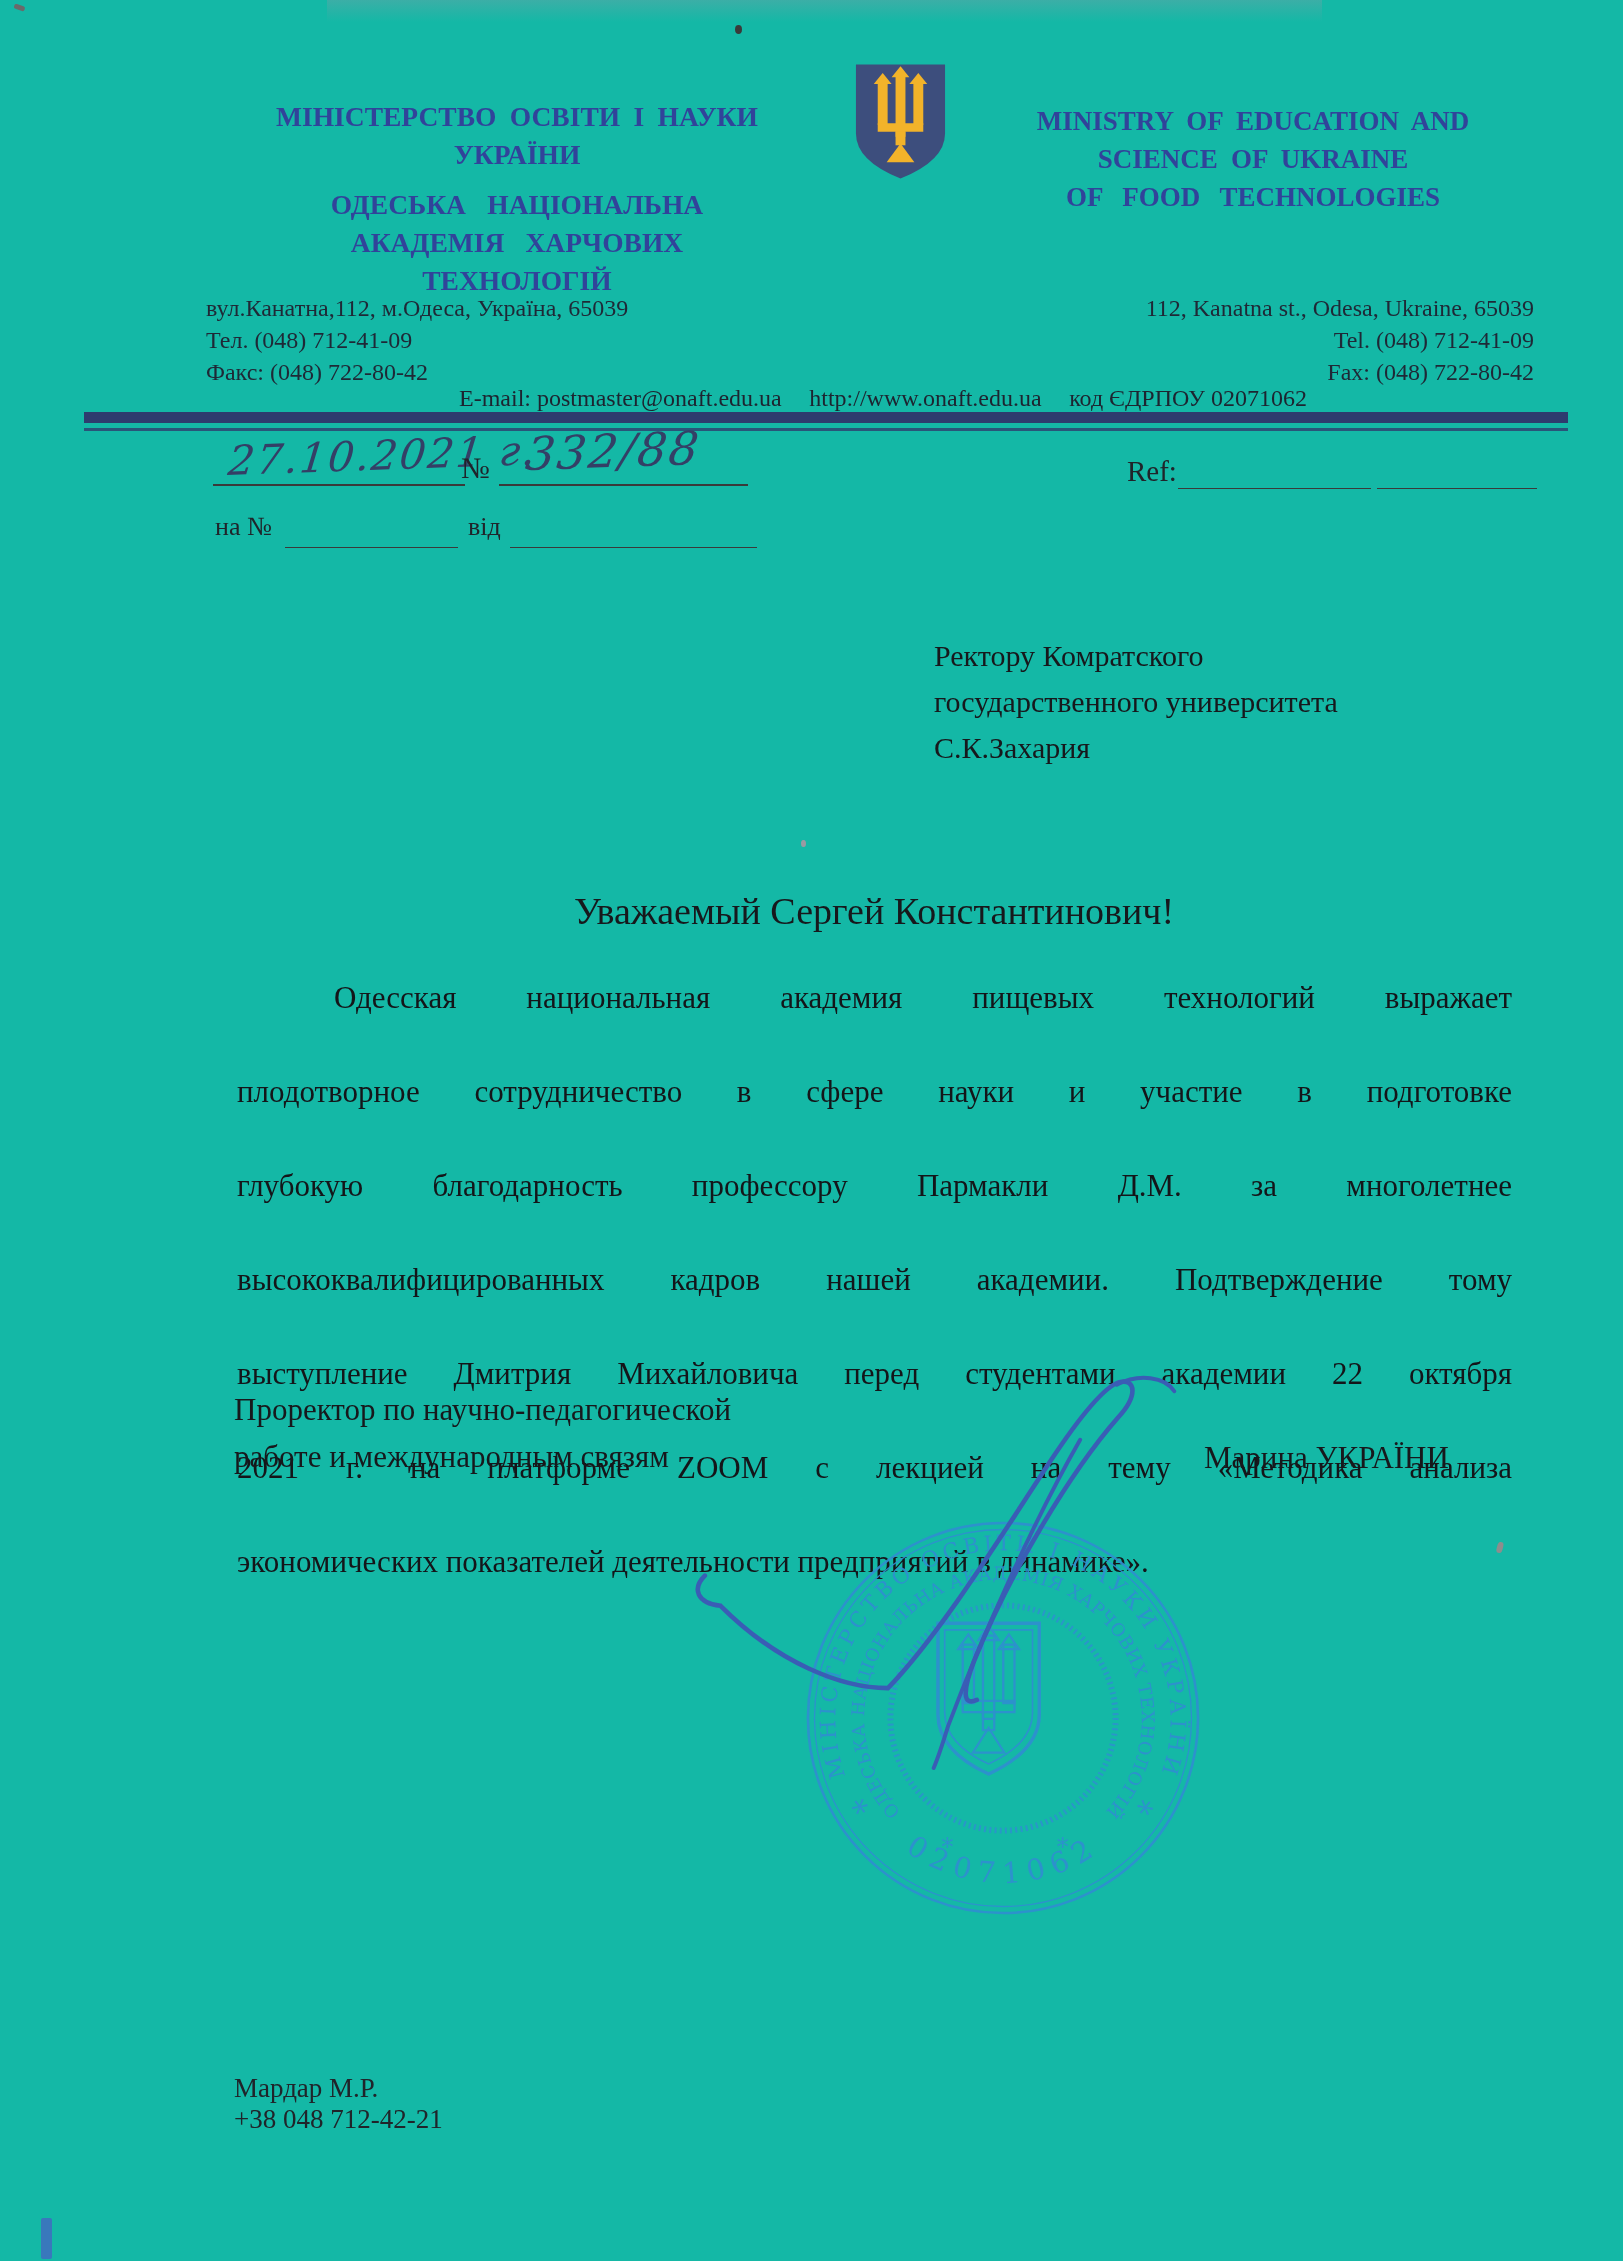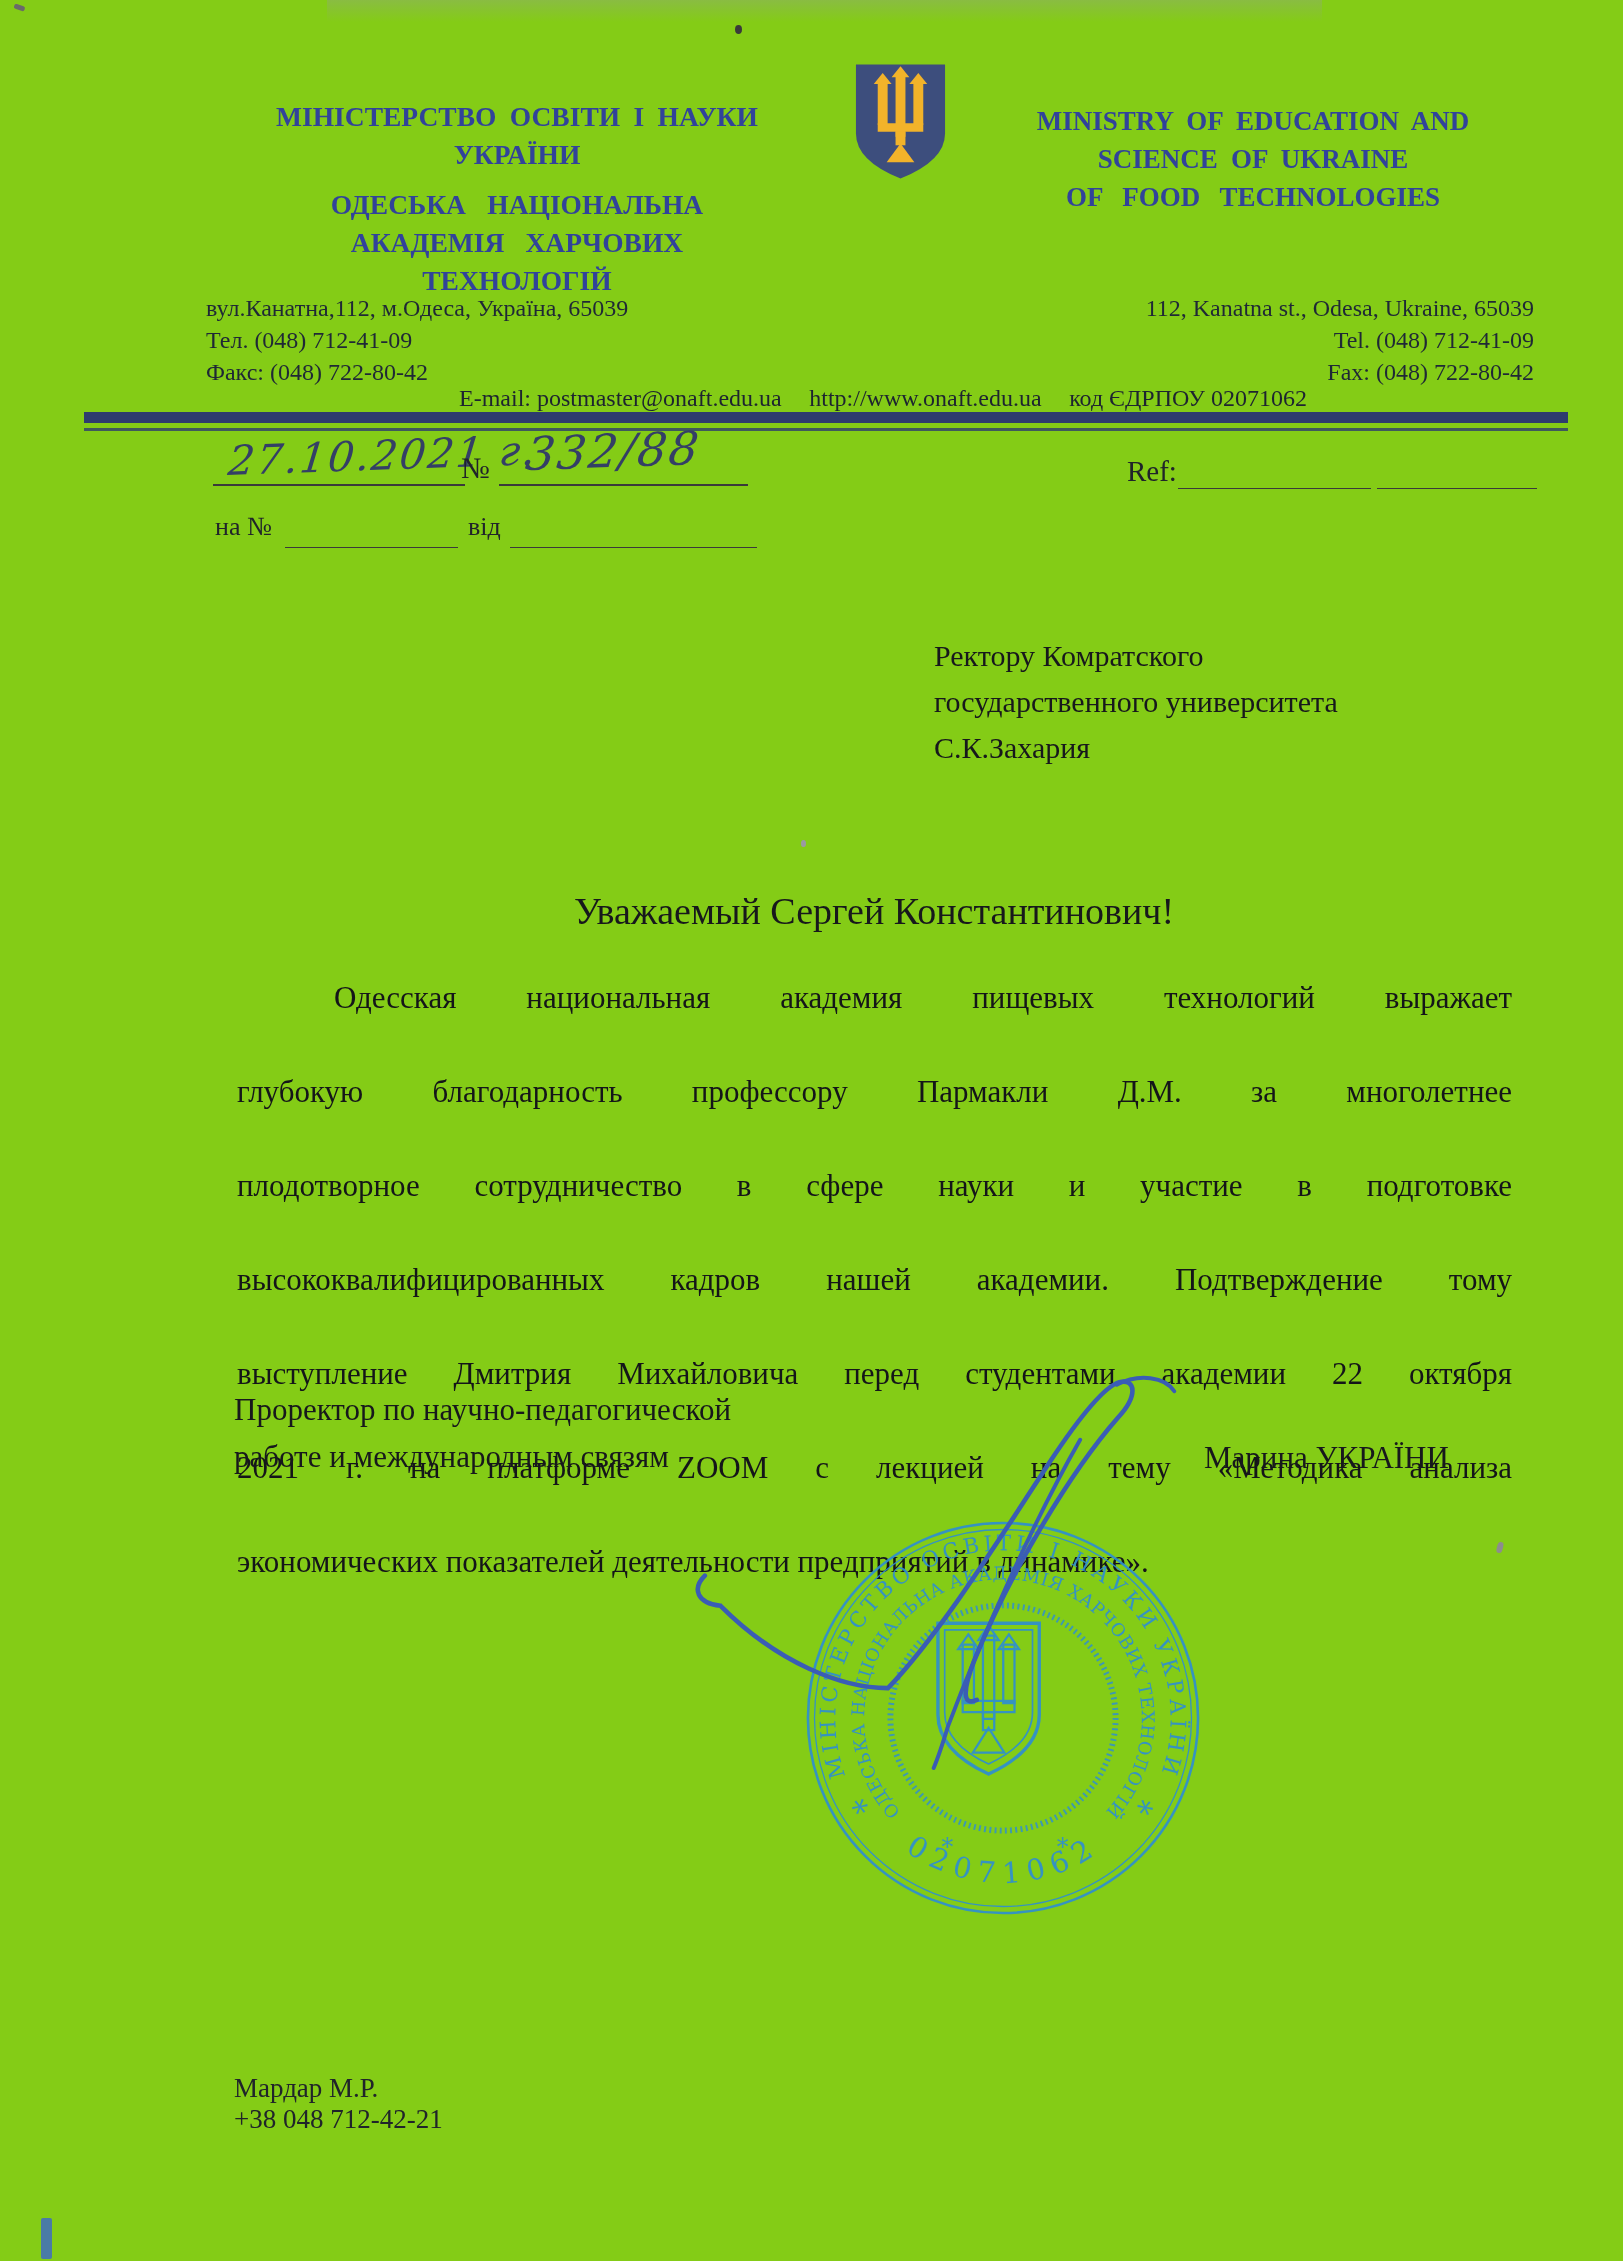--- a/index.html
+++ b/index.html
@@ -1,16 +1,16 @@
 <!DOCTYPE html>
 <html style="font-size:10.5px"><head>
 <meta charset="utf-8">
 <style>
   html,body{margin:0;padding:0;background:#e8e8e8;}
-  .page{position:relative;width:1623px;height:2261px;background:#84cc16;
+  .page{position:relative;width:1623px;height:2261px;background:#14b8a6;
         font-family:"Liberation Serif",serif;overflow:hidden;color:#1b1b1b;}
   .abs{position:absolute;}
   .head-block{font-weight:bold;text-align:center;font-size:27.5px;line-height:38px;
               word-spacing:6.5px;color:#31439a;}
   .contacts{font-size:24px;line-height:32px;color:#1f2836;}
   .contacts.right{text-align:right;}
   .email-row{display:flex;justify-content:center;gap:27.5px;font-size:24px;color:#1d2430;}
   .ulink{border-bottom:1.3px solid #2a2a2a;padding-bottom:0.7px;}
   .blank{height:0;border-top:2px solid #3a3a3a;}
   .hand{font-family:"DejaVu Serif",serif;font-style:italic;color:#343f66;
@@ -106,22 +106,22 @@
   <div class="abs recipient" style="left:934px;top:633px;">
     <div>Ректору Комратского</div>
     <div>государственного университета</div>
     <div>С.К.Захария</div>
   </div>
 
   <div class="abs salutation" style="left:574px;top:889px;">Уважаемый Сергей Константинович!</div>
 
   <div class="abs bodytext" style="left:237px;top:974px;">
     <div class="bline jfill indent">Одесская национальная академия пищевых технологий выражает</div>
+    <div class="bline jfill">плодотворное сотрудничество в сфере науки и участие в подготовке</div>
     <div class="bline jfill">глубокую благодарность профессору Пармакли Д.М. за многолетнее</div>
-    <div class="bline jfill">плодотворное сотрудничество в сфере науки и участие в подготовке</div>
     <div class="bline jfill">высококвалифицированных кадров нашей академии. Подтверждение тому</div>
     <div class="bline jfill">выступление Дмитрия Михайловича перед студентами академии 22 октября</div>
     <div class="bline jfill">2021 г. на платформе ZOOM с лекцией на тему «Методика анализа</div>
     <div class="bline">экономических показателей деятельности предприятий в динамике».</div>
   </div>
 
   <div class="abs signoff" style="left:234px;top:1386px;">
     <div>Проректор по научно-педагогической</div>
     <div>работе и  международным связям</div>
   </div>

